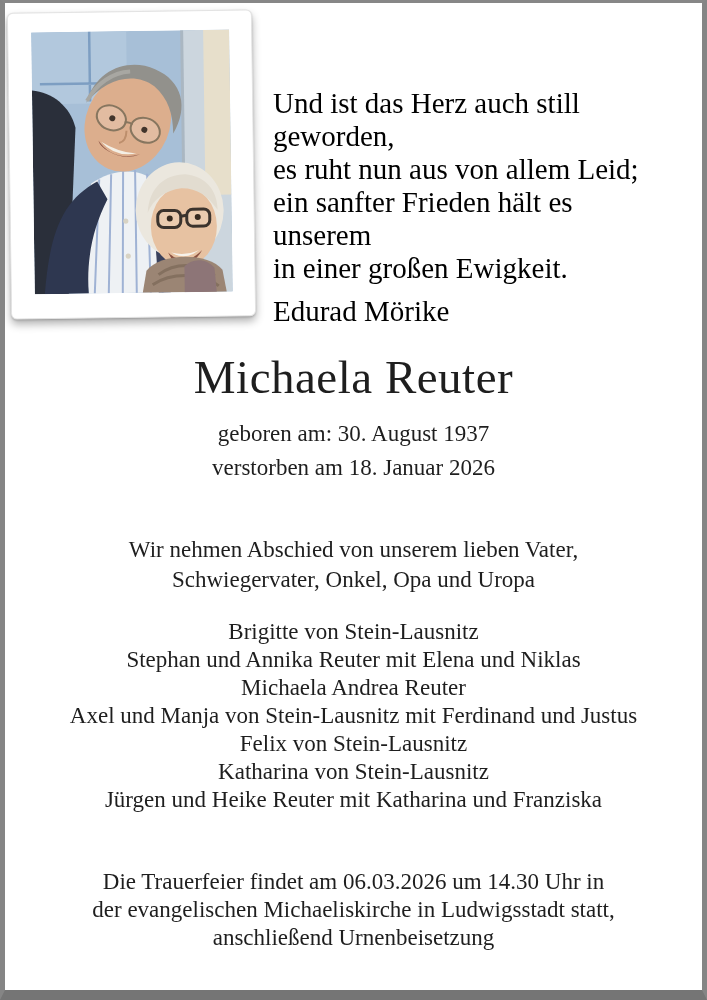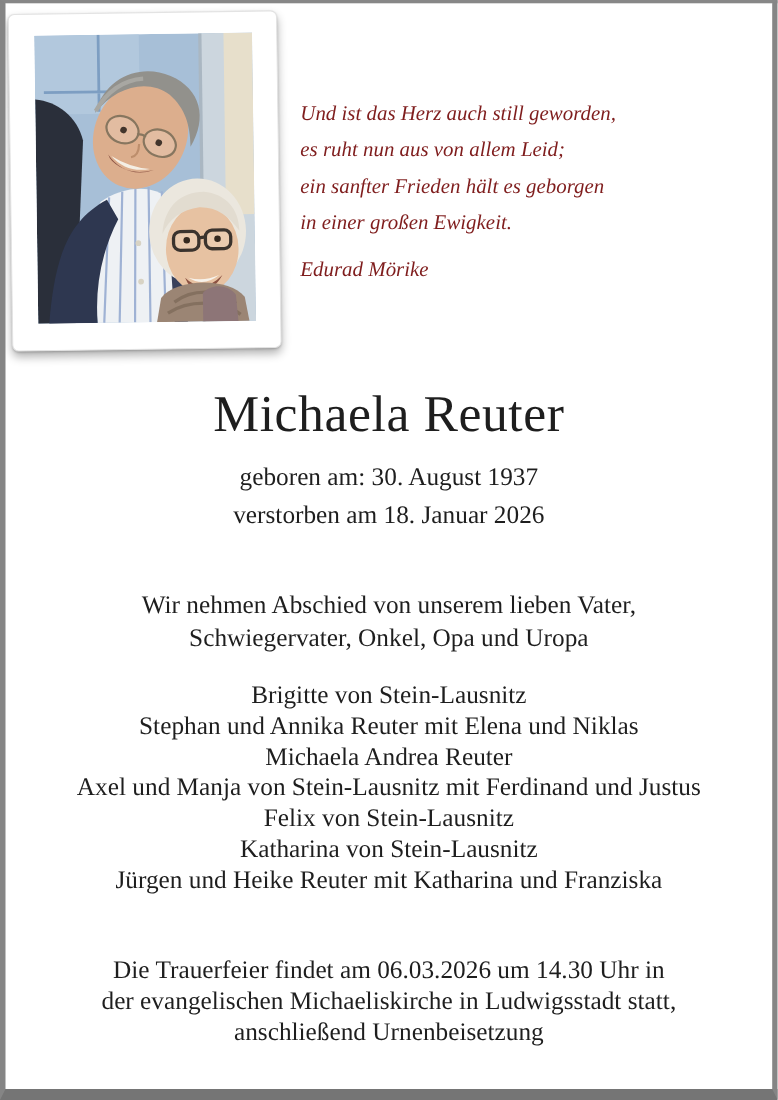--- a/index.html
+++ b/index.html
@@ -25,22 +25,22 @@
     box-shadow:0 5px 9px rgba(0,0,0,.30), 0 1px 2px rgba(0,0,0,.18);
     transform:rotate(-0.8deg);
     transform-origin:50% 50%;
     text-align:center;
   }
   .photo-frame svg{display:block;margin:19px auto 0;}
   
   .block{position:absolute;left:0;right:0;text-align:center;}
   .poem{
     position:absolute;left:268px;top:84px;width:382px;
-    font-style:italic;font-size:19px;line-height:33px;text-align:left;
-    color:#7f1d1d;
+    font-size:29px;line-height:33px;text-align:left;
+    color:#000000;
   }
   .poem .attribution{margin-top:10px;padding-right:12px;}
   .name{top:347px;font-size:47px;line-height:54px;letter-spacing:.5px;}
   .dates{top:414px;font-size:23px;line-height:34px;}
   .farewell{top:532px;font-size:23px;line-height:30px;}
   .mourners{top:615px;font-size:23px;line-height:28px;}
   .service{top:865px;font-size:23px;line-height:28px;}
 </style>
 </head>
 <body>
@@ -97,21 +97,21 @@
 
       <path d="M112,240 C126,222 174,222 188,240 L192,262 L108,262 Z" fill="#9b8574"></path>
       <path d="M124,244 C140,232 166,232 180,246 M118,254 C136,242 168,242 184,256" stroke="#84705f" stroke-width="3" fill="none"></path>
       <path d="M150,236 C158,228 172,228 180,238 L182,262 L150,262 Z" fill="#8d7577"></path>
     </svg>
   </div>
 
   <div class="poem">
     <div>Und ist das Herz auch still geworden,</div>
     <div>es ruht nun aus von allem Leid;</div>
-    <div>ein sanfter Frieden hält es geborgen</div>
+    <div>ein sanfter Frieden hält es unserem</div>
     <div>in einer großen Ewigkeit.</div>
     <div class="attribution">Edurad Mörike</div>
   </div>
 
   <div class="block name">Michaela Reuter</div>
 
   <div class="block dates">
     <div>geboren am: 30. August 1937</div>
     <div>verstorben am 18. Januar 2026</div>
   </div>

